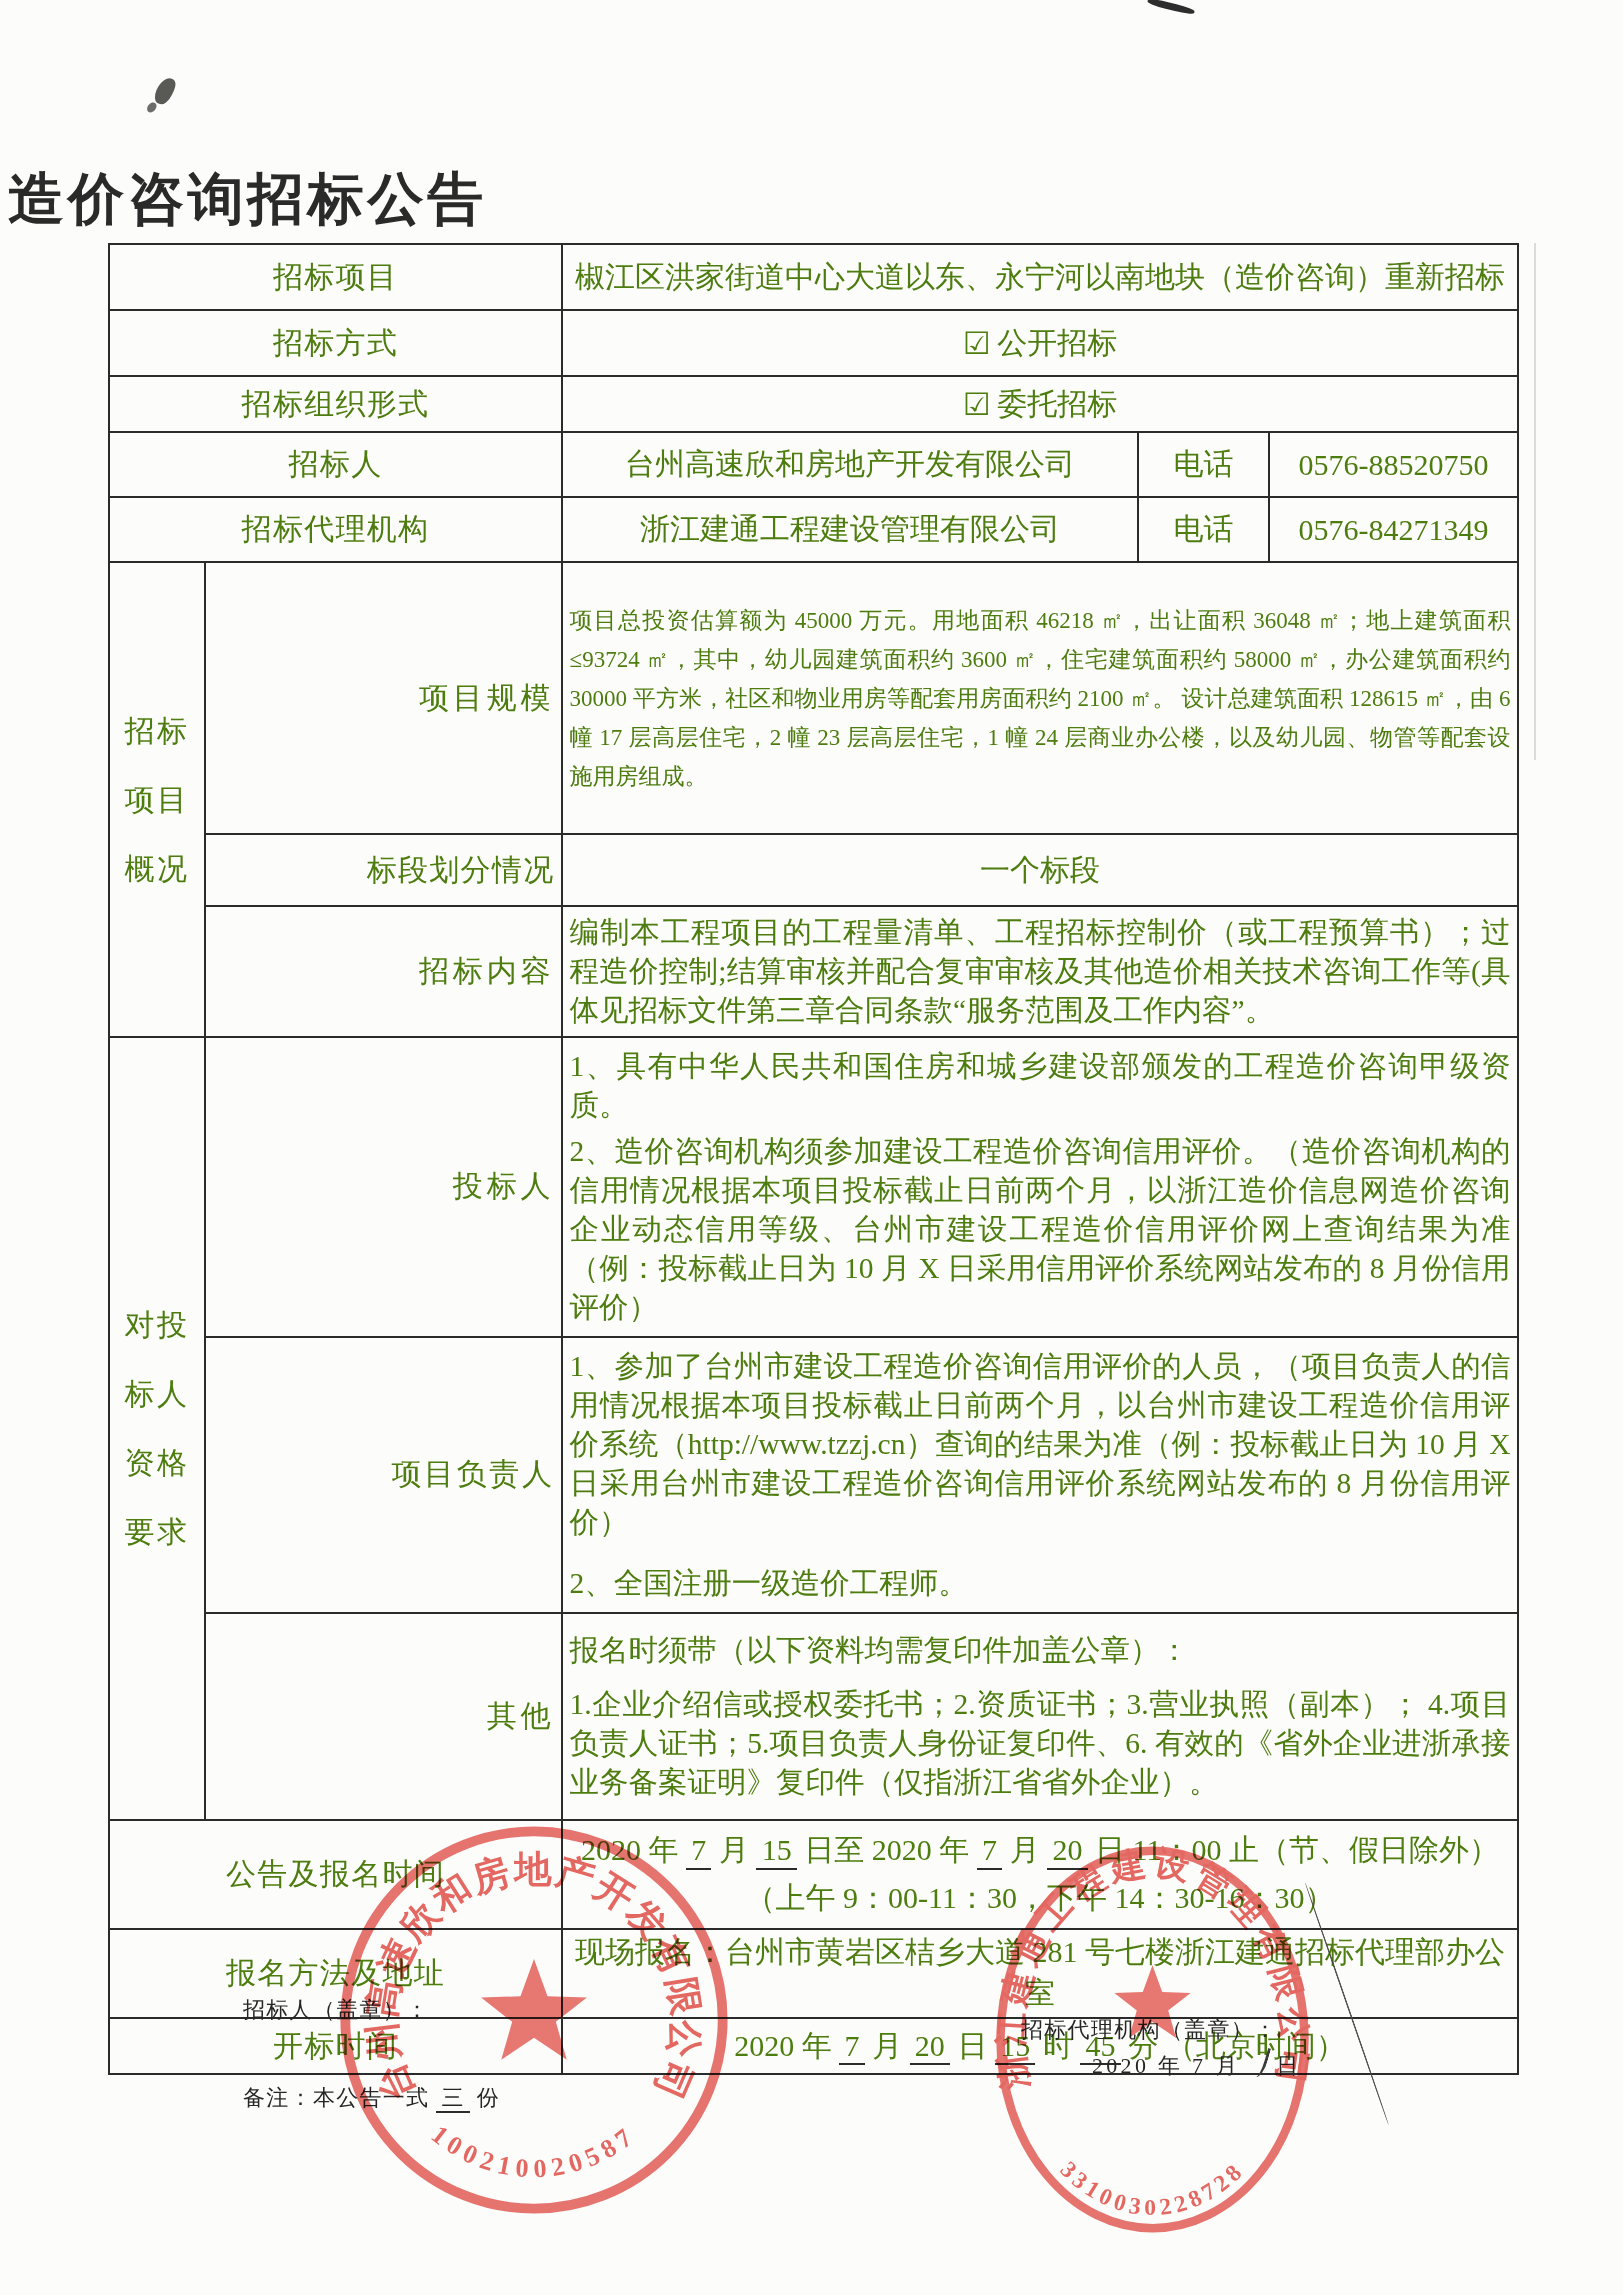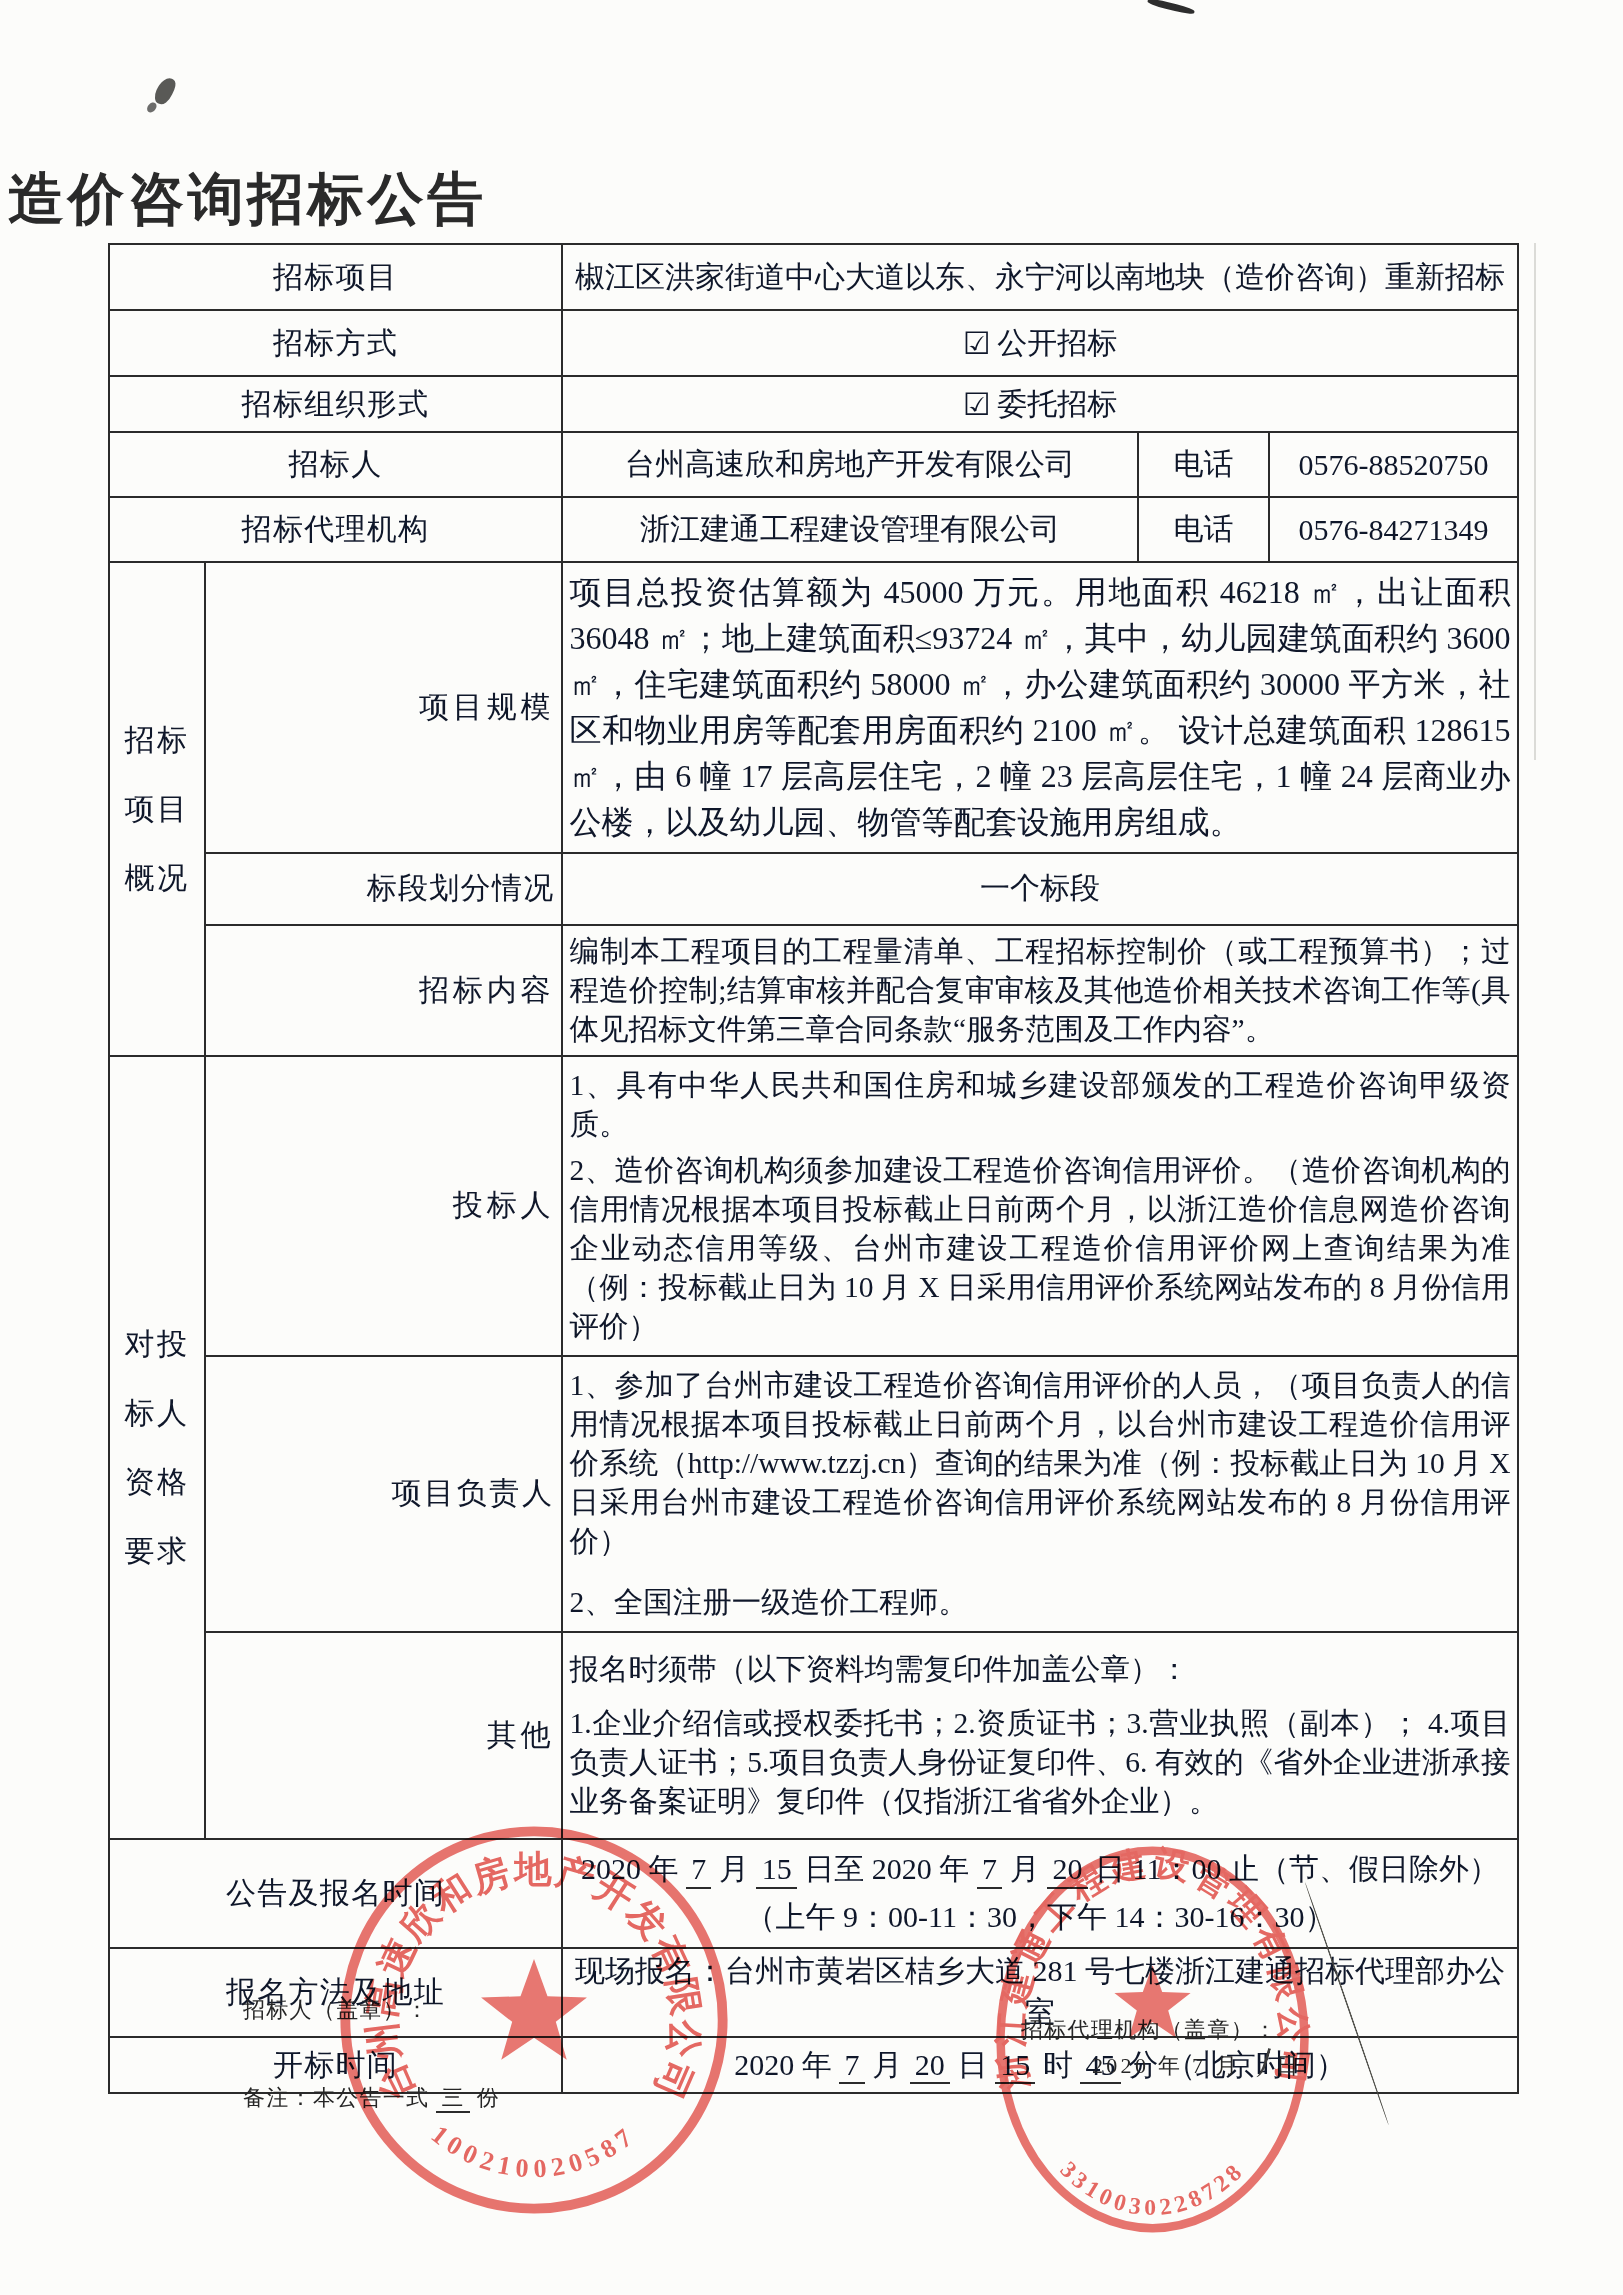--- a/index.html
+++ b/index.html
@@ -10,29 +10,29 @@
   .title{
     position:absolute;top:162px;left:8px;width:100%;text-align:left;
     font-size:56px;font-weight:700;letter-spacing:3.9px;color:#2a2a2a;
   }
   table.doc{
     position:absolute;left:108px;top:243px;width:1409px;
     border-collapse:collapse;table-layout:fixed;
   }
   table.doc td{
     border:2px solid #2b2b2b;vertical-align:middle;
-    font-size:30px;color:#0f172a;padding:2.6px 6.5px;overflow:hidden;
+    font-size:30px;color:#4d7c0f;padding:2.6px 6.5px;overflow:hidden;
   }
   td.lab{text-align:center;letter-spacing:1.3px;}
   td.sub{text-align:right;letter-spacing:3.9px;}
   td.cen{text-align:center;}
   td.body{padding:6.5px 17px;text-align:justify;}
   td.body p{margin:6.5px 0;font-size:29.5px;line-height:39px;}
   .vlab{text-align:center;font-size:30px;line-height:69px;letter-spacing:2.6px;}
-  .scale-text{font-size:32px;line-height:46px;margin:3.9px 0;}
+  .scale-text{font-size:23px;line-height:39px;margin:3.9px 0;}
   .chk{font-family:"DejaVu Sans",sans-serif;font-size:31px;margin-right:6.5px;vertical-align:-1.3px;}
   .line{line-height:48px;}
   .u{border-bottom:2px solid #2b2b2b;padding:0 5.2px 1.3px;}
   
   .sig{position:absolute;font-size:22px;letter-spacing:1.3px;color:#262626;}
   .sig-left{left:243px;top:1995px;}
   .sig-right{left:1021px;top:1995px;margin-top:20px;}
   .sig-date{left:1092px;top:2047px;letter-spacing:3.3px;}
   .note{left:243px;top:2083px;}
   .day-stroke{display:inline-block;width:9.2px;height:31px;margin:0 9.2px -5.2px 14.4px;

